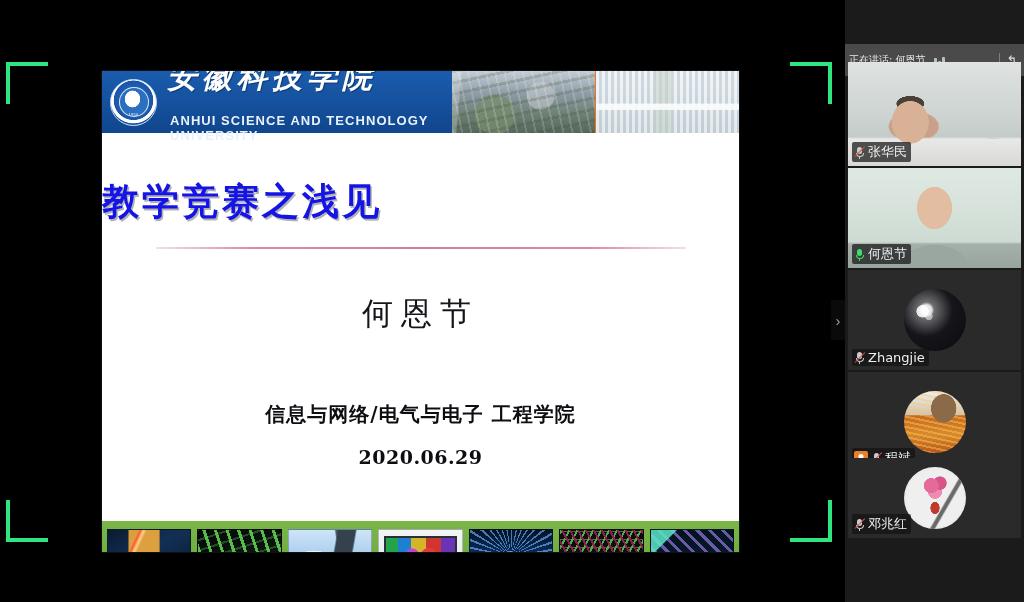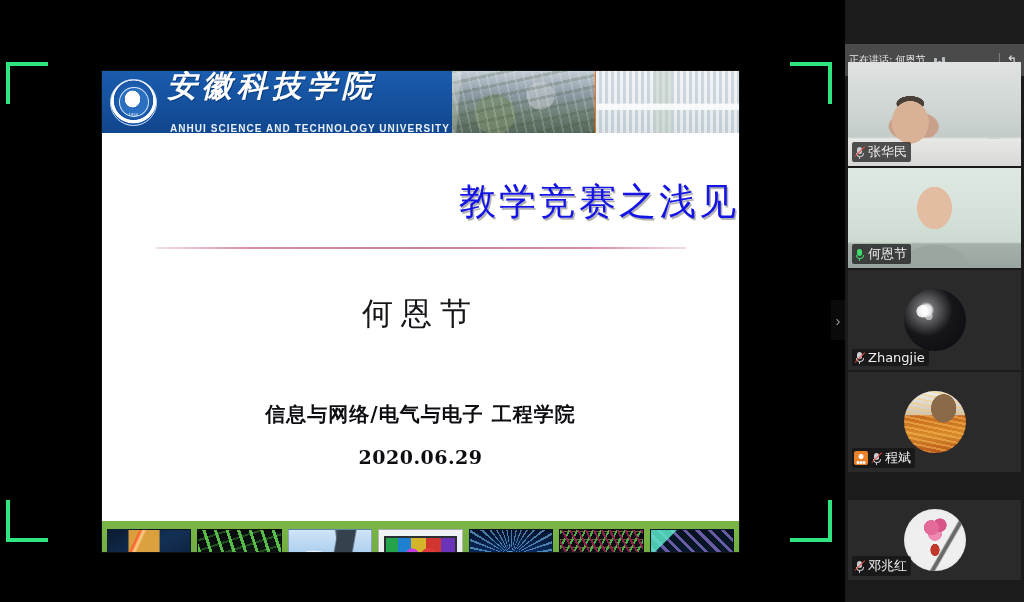--- a/index.html
+++ b/index.html
@@ -63,21 +63,21 @@
     font-size:4px; color:#fff; letter-spacing:.3px; z-index:3;
   }
   .uni-names { margin-left: 10px; color: #fff; }
   .uni-cn {
     font-family: "DejaVu Serif", serif;
     font-size: 30px; font-weight: 700; line-height: 1.05;
     letter-spacing: 5px; font-style: italic;
     text-shadow: 1px 1px 0 #0b3a78;
   }
   .uni-en {
-    font-size: 10px; letter-spacing: 1.05px; margin-top: 21px;
+    font-size: 13px; letter-spacing: 1.05px; margin-top: 21px;
     color: #e9f1fb; font-weight: 600; padding-left: 3px;
   }
   .banner-photos { flex: 1; display: flex; gap: 1px; }
   .photo { flex: 1; position: relative; overflow: hidden; }
   .photo-a {
     background:
       radial-gradient(circle at 30% 70%, rgba(120,140,110,.75) 0 18%, transparent 19%),
       radial-gradient(circle at 62% 40%, rgba(200,205,210,.55) 0 14%, transparent 15%),
       linear-gradient(180deg,#c3cdd6 0%, #8c9aa4 38%, #6d7f74 70%, #55675a 100%);
   }
@@ -97,23 +97,23 @@
     background:
       linear-gradient(180deg, transparent 52%, rgba(255,255,255,.95) 53% 62%, transparent 63%),
       linear-gradient(90deg, transparent 40%, rgba(190,205,190,.55) 41% 52%, transparent 53%),
       repeating-linear-gradient(90deg, rgba(255,255,255,.5) 0 3px, rgba(170,185,195,.45) 3px 6px);
     opacity:.85;
   }
 
   
   .slide-body { position: relative; height: calc(100% - 62px); background:#fff; }
   .slide-title {
-    text-align: right; margin-top: 44px;
+    text-align: left; margin-top: 44px;
     font-family: "DejaVu Serif", serif;
-    font-size: 37px; font-weight: 400; color: #1414e6;
+    font-size: 37px; font-weight: 700; color: #1414e6;
     letter-spacing: 3px;
     text-shadow: 1.5px 1.5px 0 rgba(0,0,0,.30);
   }
   .title-rule {
     width: 530px; height: 2px; margin: 20px auto 0;
     background: linear-gradient(90deg,#f3dfe6,#d98ca8 18%,#d07ea0 50%,#d98ca8 82%,#f3dfe6);
   }
   .author {
     text-align: center; margin-top: 44px;
     font-family: "DejaVu Serif", serif;
@@ -212,21 +212,21 @@
 
   .tile {
     position: absolute; left: 3px; width: 173px; height: 100px;
     background: #2a2a2a; overflow: hidden;
   }
   .tile.active { outline: 2px solid #35c759; outline-offset: -2px; }
   .tile-1 { top: 62px;  height: 104px; }
   .tile-2 { top: 168px; height: 100px; }
   .tile-3 { top: 270px; height: 100px; }
   .tile-4 { top: 372px; height: 100px; }
-  .tile-5 { top: 500px; height: 80px; }
+  .tile-5 { top: 458px; height: 80px; }
 
   .vid { position: absolute; inset: 0; }
   .vid-1 {
     background:
       radial-gradient(ellipse at 38% 62%, #c9a089 0 16%, transparent 17%),
       linear-gradient(180deg,#dfe3e2 0%, #cfd6d4 44%, #b9c2bf 100%);
   }
   .vid-1::after{
     content:""; position:absolute; inset:0;
     background:

